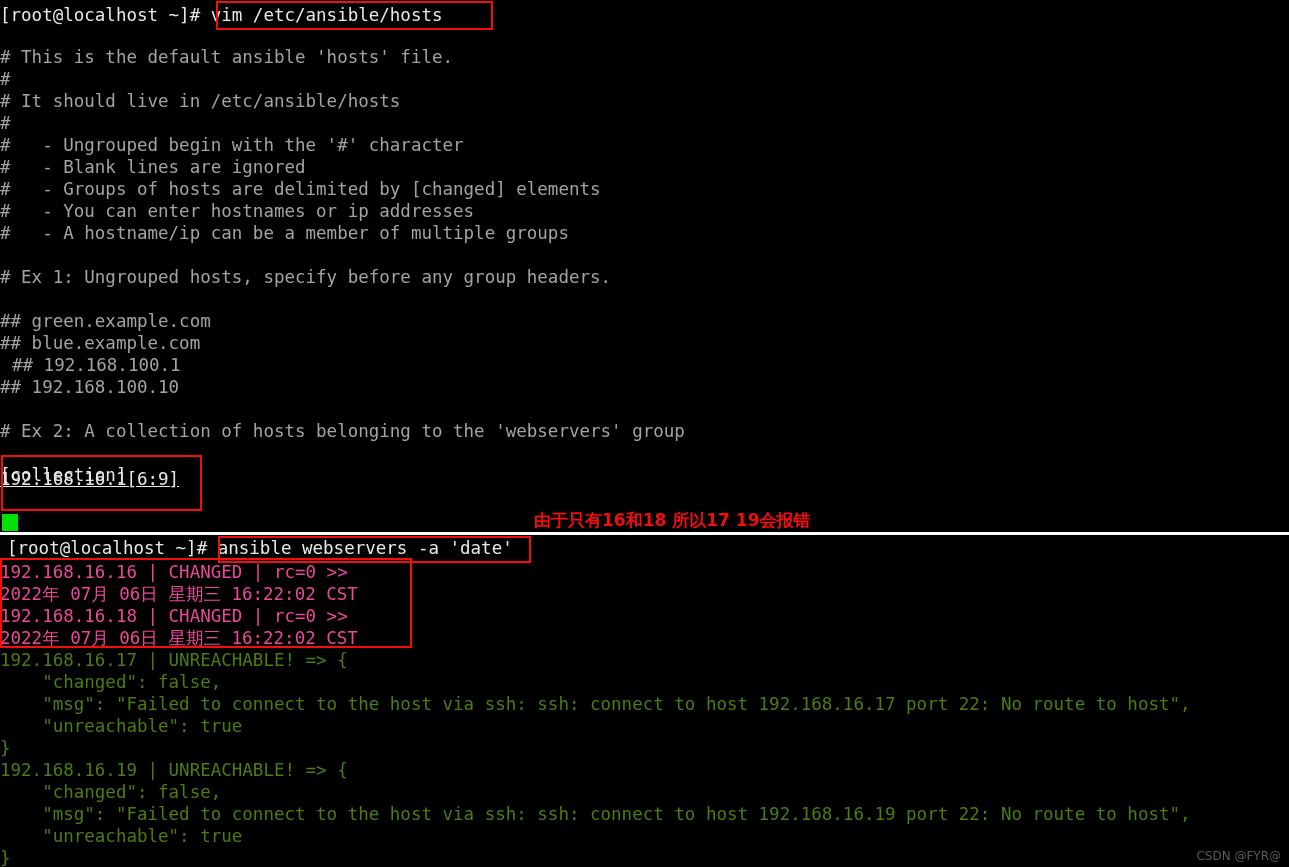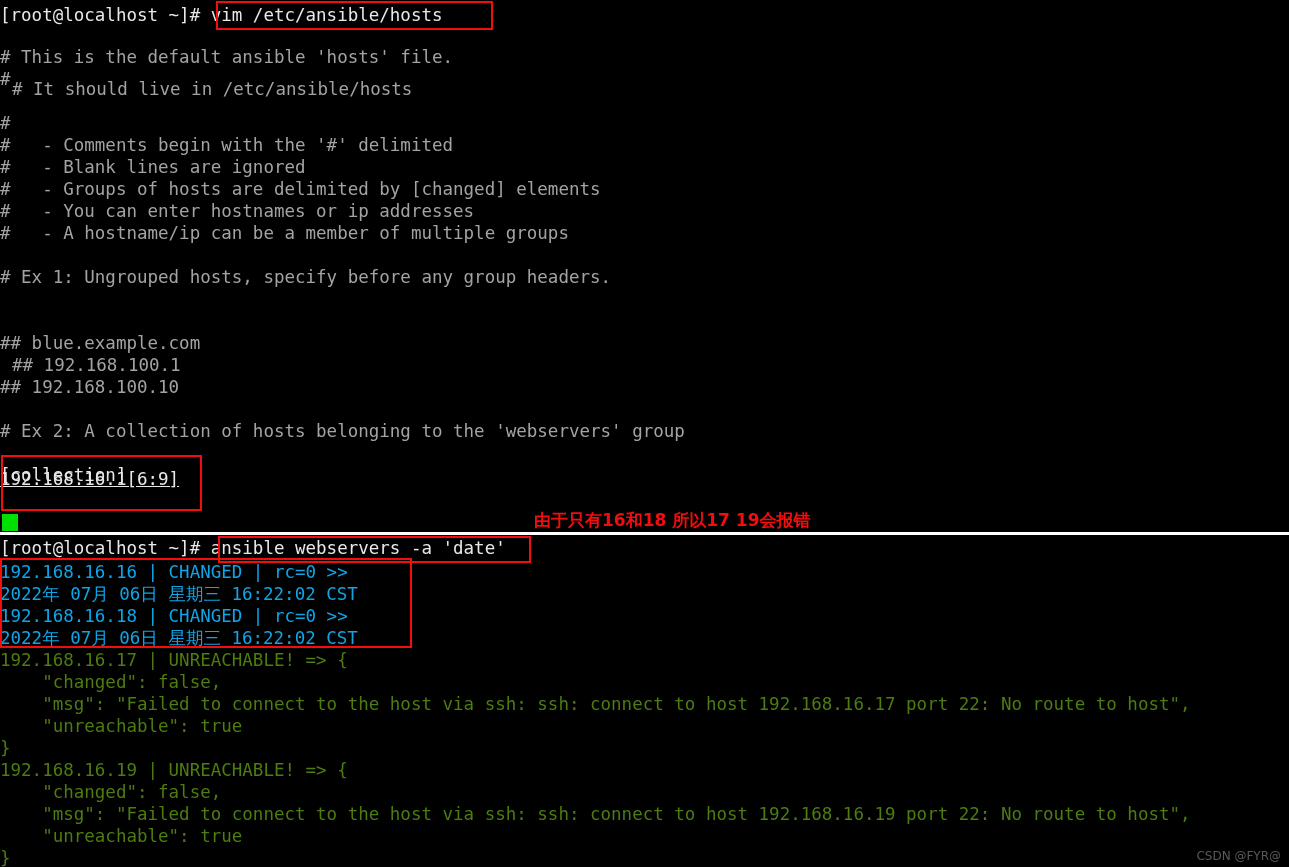--- a/index.html
+++ b/index.html
@@ -24,21 +24,21 @@
     left: 0;
     white-space: pre;
     font-family: "DejaVu Sans Mono", "Liberation Mono", monospace;
     font-size: 17.5px;
     line-height: 22px;
     letter-spacing: 0px;
     height: 22px;
   }
   .c-white  { color: #e8e8e8; }
   .c-blue   { color: #a3a3a3; }
-  .c-yellow { color: #0ea5e9; }
+  .c-yellow { color: #ec4899; }
   .c-red    { color: #4d7c0f; }
   .c-annot  { color: #f40d0d; }
 
   
   .redbox {
     position: absolute;
     border: 2px solid #f40d0d;
     box-sizing: border-box;
     pointer-events: none;
   }
@@ -79,48 +79,49 @@
 </style>
 </head>
 <body>
 
 <div id="screen">
 
   <div class="term-line c-white" style="top:4px;"><span>[root@localhost ~]# </span><span>vim /etc/ansible/hosts</span></div>
 
   <div class="term-line c-blue" style="top:46px;"># This is the default ansible 'hosts' file.</div>
   <div class="term-line c-blue" style="top:68px;">#</div>
-  <div class="term-line c-blue" style="top:78px;margin-left:12px;"># It should live in /etc/ansible/hosts</div>
+  <div class="term-line c-blue" style="top:90px;"># It should live in /etc/ansible/hosts</div>
   <div class="term-line c-blue" style="top:112px;">#</div>
-  <div class="term-line c-blue" style="top:134px;">#   - Comments begin with the '#' delimited</div>
+  <div class="term-line c-blue" style="top:134px;">#   - Ungrouped begin with the '#' character</div>
   <div class="term-line c-blue" style="top:156px;">#   - Blank lines are ignored</div>
   <div class="term-line c-blue" style="top:178px;">#   - Groups of hosts are delimited by [changed] elements</div>
   <div class="term-line c-blue" style="top:200px;">#   - You can enter hostnames or ip addresses</div>
   <div class="term-line c-blue" style="top:222px;">#   - A hostname/ip can be a member of multiple groups</div>
   <div class="term-line c-blue" style="top:244px;"></div>
   <div class="term-line c-blue" style="top:266px;"># Ex 1: Ungrouped hosts, specify before any group headers.</div>
   <div class="term-line c-blue" style="top:288px;"></div>
+  <div class="term-line c-blue" style="top:310px;">## green.example.com</div>
   <div class="term-line c-blue" style="top:332px;">## blue.example.com</div>
   <div class="term-line c-blue" style="top:354px;padding-left:12px;">## 192.168.100.1</div>
   <div class="term-line c-blue" style="top:376px;">## 192.168.100.10</div>
   <div class="term-line c-blue" style="top:398px;"></div>
   <div class="term-line c-blue" style="top:420px;"># Ex 2: A collection of hosts belonging to the 'webservers' group</div>
 
   <div class="term-line c-white" style="top:464px;">[collection]</div>
   <div class="term-line c-white" style="top:468px;text-decoration:underline;">192.168.16.1[6:9]</div>
 
   <div class="redbox" style="left:1px; top:455px; width:201px; height:56px;"></div>
 
   <div class="redbox" style="left:216px; top:1px; width:277px; height:29px;"></div>
 
   <div class="cursor-block" style="left:2px; top:514px; width:16px; height:17px;"></div>
 
   <div class="divider" style="top:532px;"></div>
 
-  <div class="term-line c-white" style="top:537px;"><span>[root@localhost ~]# </span><span>ansible webservers -a 'date'</span></div>
+  <div class="term-line c-white" style="top:537px;padding-left:7px;"><span>[root@localhost ~]# </span><span>ansible webservers -a 'date'</span></div>
 
   <div class="redbox" style="left:218px; top:536px; width:313px; height:27px;"></div>
 
   <div class="annot-cn c-annot" style="left:534px; top:510px;">由于只有16和18 所以17 19会报错</div>
 
   <div class="term-line c-yellow" style="top:561px;">192.168.16.16 | CHANGED | rc=0 &gt;&gt;</div>
   <div class="term-line c-yellow" style="top:583px;">2022年 07月 06日 星期三 16:22:02 CST</div>
   <div class="term-line c-yellow" style="top:605px;">192.168.16.18 | CHANGED | rc=0 &gt;&gt;</div>
   <div class="term-line c-yellow" style="top:627px;">2022年 07月 06日 星期三 16:22:02 CST</div>
 

